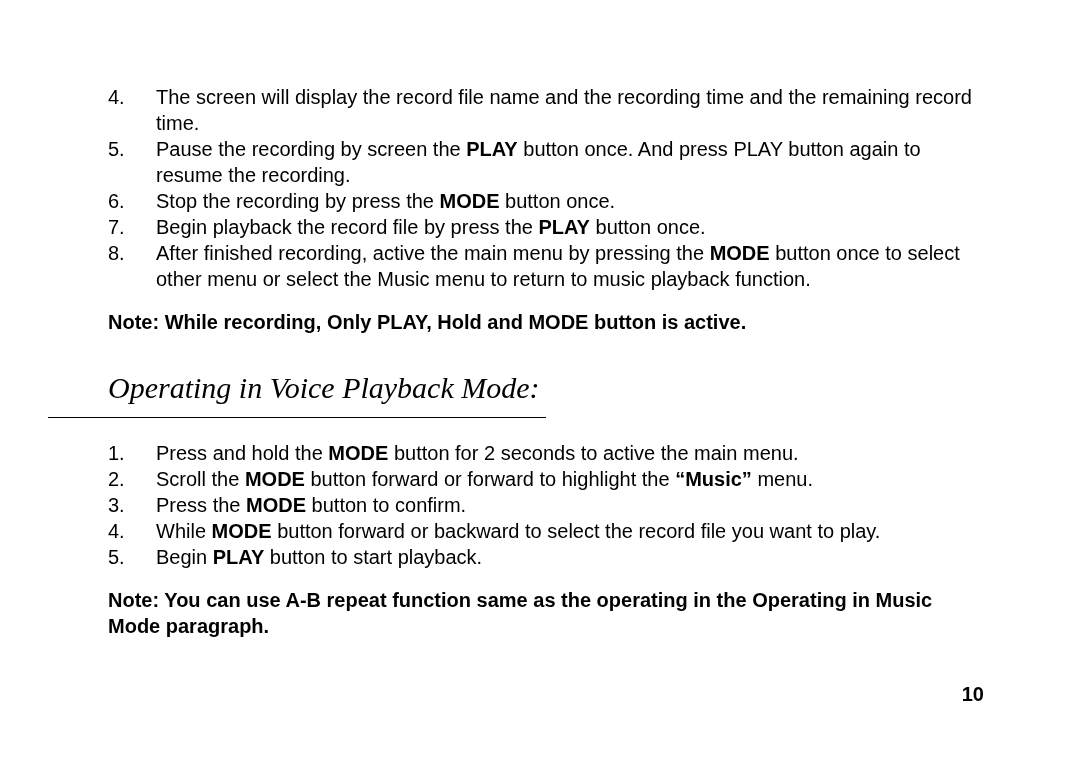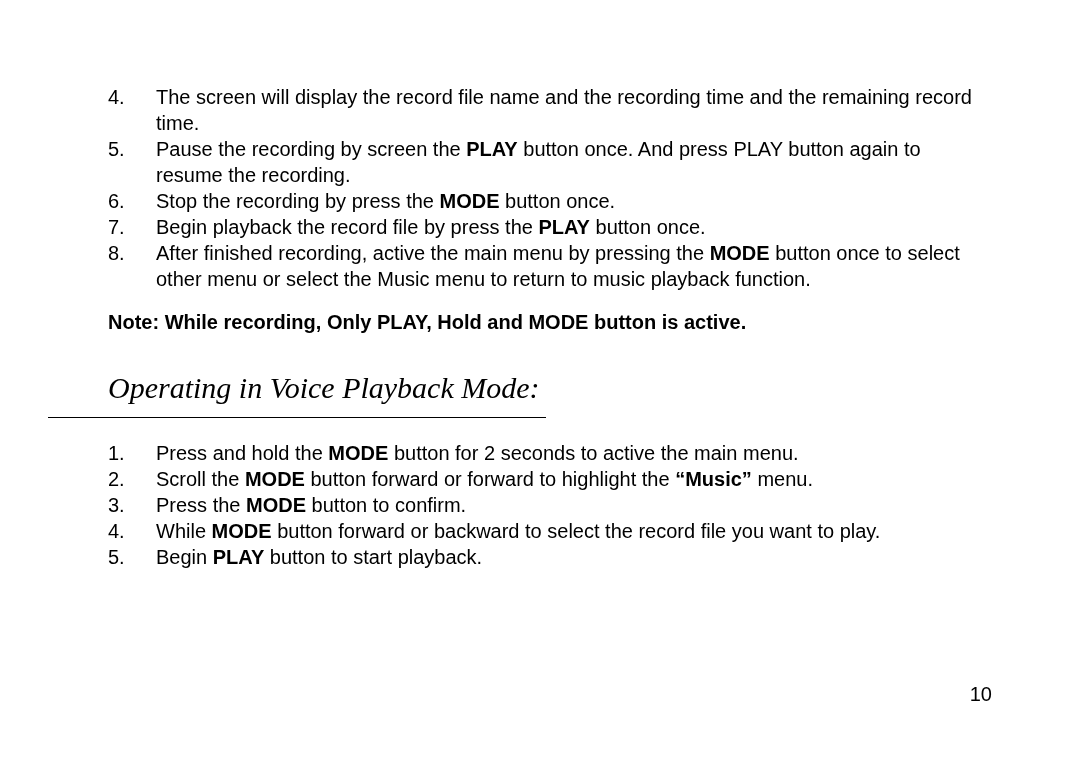--- a/index.html
+++ b/index.html
@@ -50,23 +50,23 @@
     padding-bottom: 12px;
     border-bottom: 1.5px solid #000;
     display: inline-block;
     padding-right: 6px;
     margin-left: -60px;
     padding-left: 60px;
   }
   .page-number {
     position: absolute;
     bottom: 58px;
-    right: 88px;
+    right: 96px;
     font-size: 20px;
-    font-weight: 400;
+    font-weight: 700;
   }
 </style>
 </head>
 <body>
 
 <div class="page">
 
   <div class="ol-block" id="list1">
       <div class="li-row">
         <div class="li-num">4.</div>
@@ -110,15 +110,16 @@
       <div class="li-row">
         <div class="li-num">4.</div>
         <div class="li-text"><span>While </span><span class="bold">MODE</span><span> button forward or backward to select the record file you want to play.</span></div>
       </div>
       <div class="li-row">
         <div class="li-num">5.</div>
         <div class="li-text"><span>Begin </span><span class="bold">PLAY</span><span> button to start playback.</span></div>
       </div>
     </div>
 
+  <div class="note">Note: You can use A-B repeat function same as the operating in the Operating in Music Mode paragraph.</div>
 
   <div class="page-number">10</div>
 </div>
 
 </body></html>

